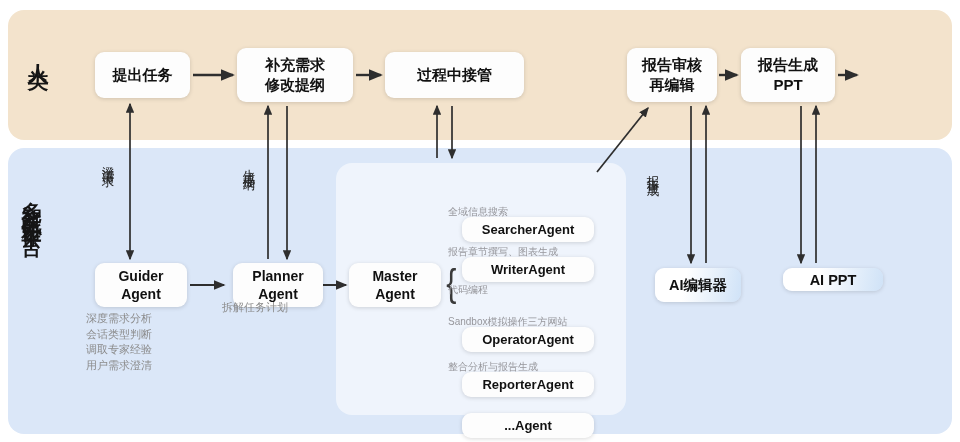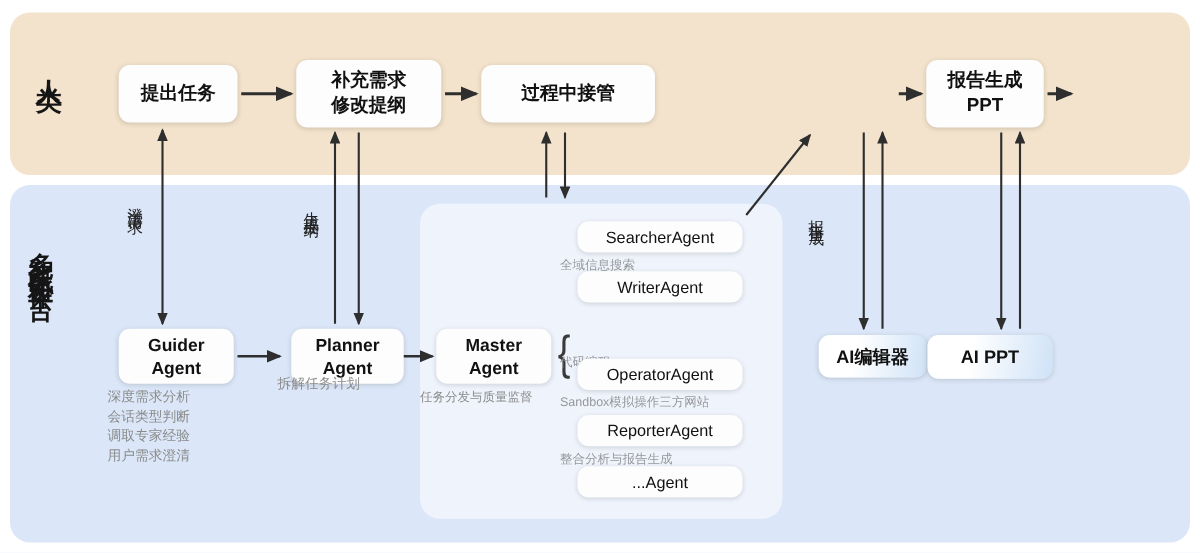--- a/index.html
+++ b/index.html
@@ -46,31 +46,31 @@
 
   .detail { position:absolute; font-size:11px; color:#8b8b8b; text-align:left;
     line-height:15.5px; z-index:3; }
   .gd{left:86px;top:311px;width:110px}
   .pd{left:222px;top:300px;width:100px}
   .md{left:336px;top:311px;width:118px;font-size:10px}
 
   .brace { position:absolute; left:445px; top:262px; font-size:38px; font-weight:300;
     color:#3a3a3a; z-index:2; transform:scaleX(0.8); }
 
-  .subagent { font-size:13px; font-weight:400; left:462px; width:132px; height:25px; }
+  .subagent { font-size:13px; font-weight:700; left:462px; width:132px; height:25px;margin-top:40px; }
   .sa0{top:177px}.sa1{top:217px}.sa2{top:255px}.sa3{top:287px}.sa4{top:332px}.sa5{top:373px}
 
   .subdesc { position:absolute; left:448px; width:160px; font-size:10px; color:#97979c;
     text-align:left; z-index:2; }
   .sd0{top:205px}.sd1{top:245px}.sd2{top:283px}.sd3{top:315px}.sd4{top:360px}
 
   .tool { background:linear-gradient(100deg,#ffffff 35%, #cfe2f7);
     font-size:14.5px; font-weight:700; }
   .tool0{left:655px;top:268px;width:86px;height:34px}
-  .tool1{left:742px;top:268px;width:100px;height:35px}
+  .tool1{left:783px;top:268px;width:100px;height:23px}
 </style>
 </head>
 <body>
 
 <div class="canvas">
 
   <div class="lane lane-human"></div>
   <div class="lane lane-platform"></div>
   <div class="container-panel"></div>
 
@@ -106,20 +106,22 @@
     <line x1="320" y1="285" x2="346" y2="285" stroke="#2e2e2e" stroke-width="2" marker-end="url(#ah)"></line>
   </svg>
 
   <div class="vtext lane-label-human">人类</div>
   <div class="vtext lane-label-platform">多智能体协作平台</div>
 
   <div class="box step st0">提出任务</div>
   <div class="box step st1">补充需求
 修改提纲</div>
   <div class="box step st2">过程中接管</div>
+  <div class="box step st3">报告审核
+再编辑</div>
   <div class="box step st4">报告生成
 PPT</div>
 
   <div class="vlabel vl-clarify">澄清需求</div>
   <div class="vlabel vl-outline">生成提纲</div>
   <div class="vlabel vl-report">报告生成</div>
 
   <div class="box agent-title ag0">Guider
 Agent</div>
   <div class="detail gd">
@@ -130,29 +132,27 @@
   </div>
 
   <div class="box agent-title ag1">Planner
 Agent</div>
   <div class="detail pd">
     <div>拆解任务计划</div>
   </div>
 
   <div class="box agent-title ag2">Master
 Agent</div>
-  <div class="detail md">
-    <div>任务分发与质量监督</div>
-  </div>
 
   <div class="brace">{</div>
 
   <div class="box subagent sa0">SearcherAgent</div>
   <div class="subdesc sd0">全域信息搜索</div>
   <div class="box subagent sa1">WriterAgent</div>
+  <div class="subdesc sd1">报告章节撰写、图表生成</div>
   <div class="subdesc sd2">代码编程</div>
   <div class="box subagent sa3">OperatorAgent</div>
   <div class="subdesc sd3">Sandbox模拟操作三方网站</div>
   <div class="box subagent sa4">ReporterAgent</div>
   <div class="subdesc sd4">整合分析与报告生成</div>
   <div class="box subagent sa5">...Agent</div>
 
   <div class="box tool tool0">AI编辑器</div>
   <div class="box tool tool1">AI PPT</div>
 

